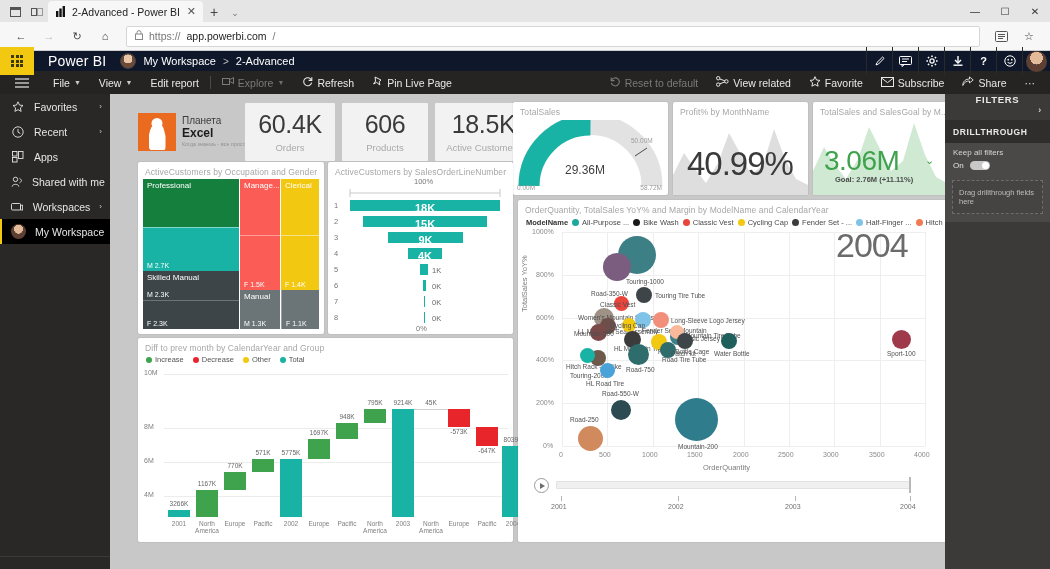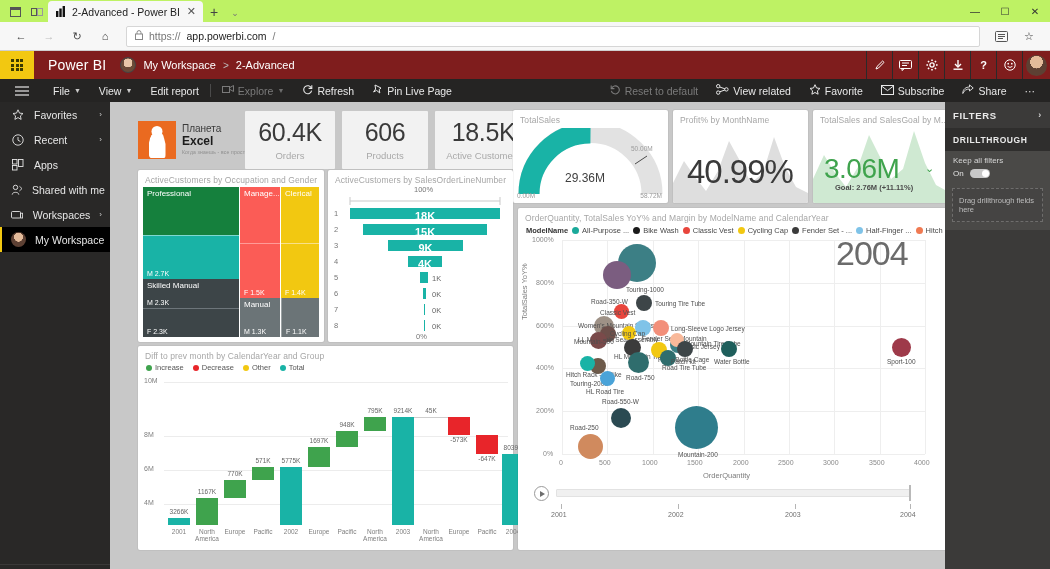--- a/index.html
+++ b/index.html
@@ -8,21 +8,21 @@
     font-family: "Liberation Sans", sans-serif;
     font-size: 11px;
     background: #ffffff;
     color: #222;
     -webkit-font-smoothing: antialiased;
   }
   .app { position: relative; width: 1050px; height: 569px; }
 
   
   .browser-tabstrip {
-    height: 22px; background: #bef264; display: flex; align-items: flex-end;
+    height: 22px; background: #e5e5e5; display: flex; align-items: flex-end;
     padding-left: 4px;
   }
   .win-btn-left { width: 22px; height: 20px; display: flex; align-items: center; justify-content: center; }
   .tab {
     height: 21px; background: #f7f7f7; border-top-left-radius: 4px; border-top-right-radius: 4px;
     display: flex; align-items: center; gap: 5px; padding: 0 7px 0 8px; min-width: 155px;
     font-size: 10.5px; color: #222; position: relative;
   }
   .tab-favicon { width: 11px; height: 11px; display: block; }
   .tab-title { white-space: nowrap; overflow: hidden; text-overflow: ellipsis; max-width: 110px; }
@@ -45,21 +45,21 @@
   .urlbar {
     flex: 1; height: 21px; background: #fff; border: 1px solid #d6d6d6; border-radius: 2px;
     display: flex; align-items: center; gap: 6px; padding: 0 8px; margin: 0 6px;
     font-size: 10.5px; color: #777;
   }
   .urlbar .url-strong { color: #222; }
   .navbar-right { display: flex; align-items: center; gap: 2px; }
 
   
   .pbi-header {
-    height: 28px; background: #7f1d1d; display: flex; align-items: center; color: #fff;
+    height: 20px; background: #0f172a; display: flex; align-items: center; color: #fff;
   }
   .waffle {
     width: 34px; height: 28px; background: #f2c811; display: flex; align-items: center; justify-content: center;
   }
   .waffle-grid { display: grid; grid-template-columns: repeat(3, 3px); grid-gap: 1.5px; }
   .waffle-grid i { width: 3px; height: 3px; background: #3b3b00; display: block; }
   .pbi-brand { font-size: 14px; padding: 0 14px 0 14px; letter-spacing: .2px; }
   .pbi-crumbs { display: flex; align-items: center; gap: 7px; font-size: 11px; }
   .crumb-avatar {
     width: 16px; height: 16px; border-radius: 50%;
@@ -217,21 +217,21 @@
   }
   .play-track { position: absolute; height: 8px; background: #f0f0f0; border: 1px solid #e2e2e2; border-radius: 1px; }
   .play-handle { position: absolute; width: 2px; background: #b9b9b9; }
   .play-tickmark { position: absolute; width: 1px; height: 5px; background: #b5b5b5; }
   .play-ticklabel { position: absolute; font-size: 7px; color: #6f6f6f; }
 
   
   .filters-pane { width: 105px; background: #3b3a39; color: #e9e9e9; flex-shrink: 0; }
   .filters-head {
     height: 26px; display: flex; align-items: center; padding: 0 8px;
-    font-size: 9.5px; letter-spacing: .7px; font-weight: bold; background: #3b3a39;
+    font-size: 9.5px; letter-spacing: .7px; font-weight: bold; background: #3b3a39; flex-direction: column;
   }
   .filters-head .fchev { margin-left: auto; font-size: 9px; color: #cfcfcf; }
   .filters-card { background: #4a4947; margin: 0; padding: 0 0 8px 0; }
   .filters-section { font-size: 8.5px; font-weight: bold; letter-spacing: .6px; padding: 7px 8px 6px 8px; background: #2f2e2d; }
   .filters-sub { font-size: 8px; color: #d6d6d6; padding: 5px 8px 2px 8px; }
   .toggle-row { display: flex; align-items: center; gap: 6px; padding: 2px 8px 6px 8px; font-size: 8px; color: #e2e2e2; }
   .toggle { width: 20px; height: 9px; border-radius: 5px; background: #c8c8c8; position: relative; }
   .toggle i { position: absolute; right: 1px; top: 1px; width: 7px; height: 7px; border-radius: 50%; background: #fff; }
   .drop-zone {
     margin: 4px 7px 0 7px; border: 1px dashed #6e6d6c; background: #454443;

